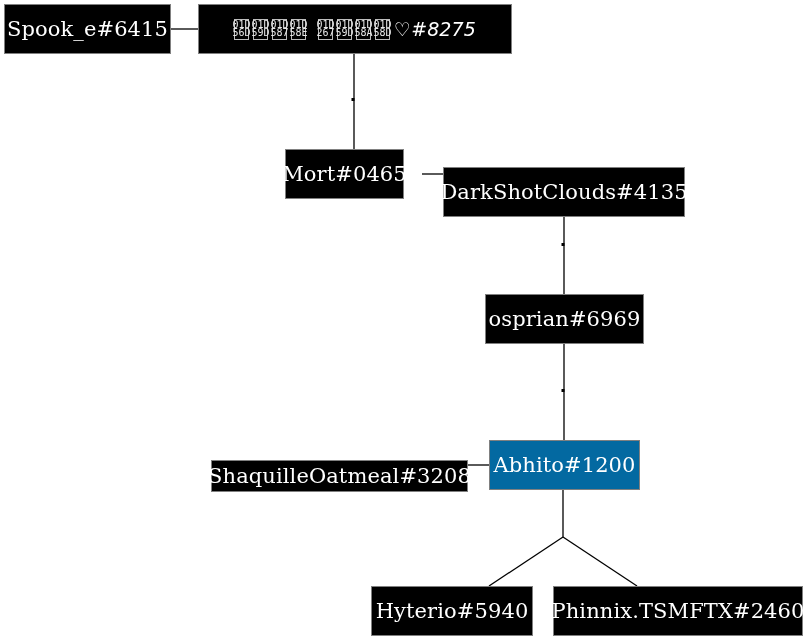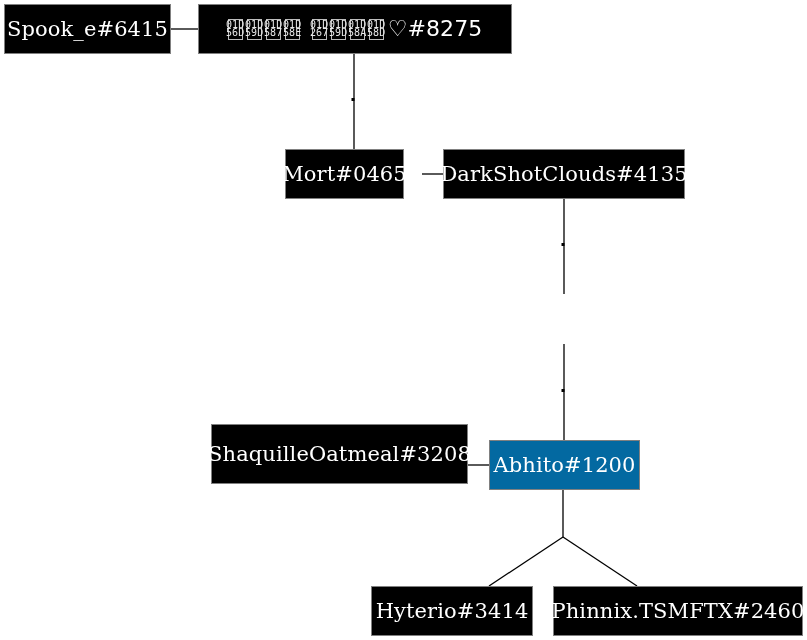--- a/index.html
+++ b/index.html
@@ -64,22 +64,23 @@
     line-height: 8px;
     letter-spacing: 0;
     color: #e8e8e8;
     margin: 0 1px;
     vertical-align: middle;
   }
   .tofu span { display: block; }
   .tofu-gap { display: inline-block; width: 6px; }
   .heart {
     font-family: "DejaVu Sans", "Liberation Sans", sans-serif;
-    font-size: 22px;
+    font-size: 19px;
     padding: 0 1px;
+    font-style: italic;
   }
 </style>
 </head>
 <body>
 
 <div id="canvas">
 
   <svg class="edge-layer" viewBox="0 0 807 640" width="807" height="640" xmlns="http://www.w3.org/2000/svg">
 
     <line x1="171" y1="29" x2="198" y2="29" stroke="#000000" stroke-width="1.3"></line>
@@ -144,34 +145,37 @@
           <span>58D</span>
         </span>
       <span class="heart">♡#8275</span>
     </span>
   </div>
 
   <div class="node" style="left:285px; top:149px; width:119px; height:50px;">
     <span class="node-label">Mort#0465</span>
   </div>
 
-  <div class="node" style="left:443px; top:149px; width:242px; height:50px;">
+  <div class="node" style="left:443px; top:167px; width:242px; height:50px;">
     <span class="node-label">DarkShotClouds#4135</span>
   </div>
 
+  <div class="node" style="left:485px; top:294px; width:159px; height:50px;">
+    <span class="node-label">osprian#6969</span>
+  </div>
 
-  <div class="node" style="left:211px; top:424px; width:257px; height:60px;">
+  <div class="node" style="left:211px; top:460px; width:257px; height:32px;">
     <span class="node-label">ShaquilleOatmeal#3208</span>
   </div>
 
   <div class="node highlight" style="left:489px; top:440px; width:151px; height:50px;">
     <span class="node-label">Abhito#1200</span>
   </div>
 
   <div class="node" style="left:371px; top:586px; width:162px; height:50px;">
-    <span class="node-label">Hyterio#3414</span>
+    <span class="node-label">Hyterio#5940</span>
   </div>
 
   <div class="node" style="left:553px; top:586px; width:250px; height:50px;">
     <span class="node-label">Phinnix.TSMFTX#2460</span>
   </div>
 
 </div>
 
 </body></html>

